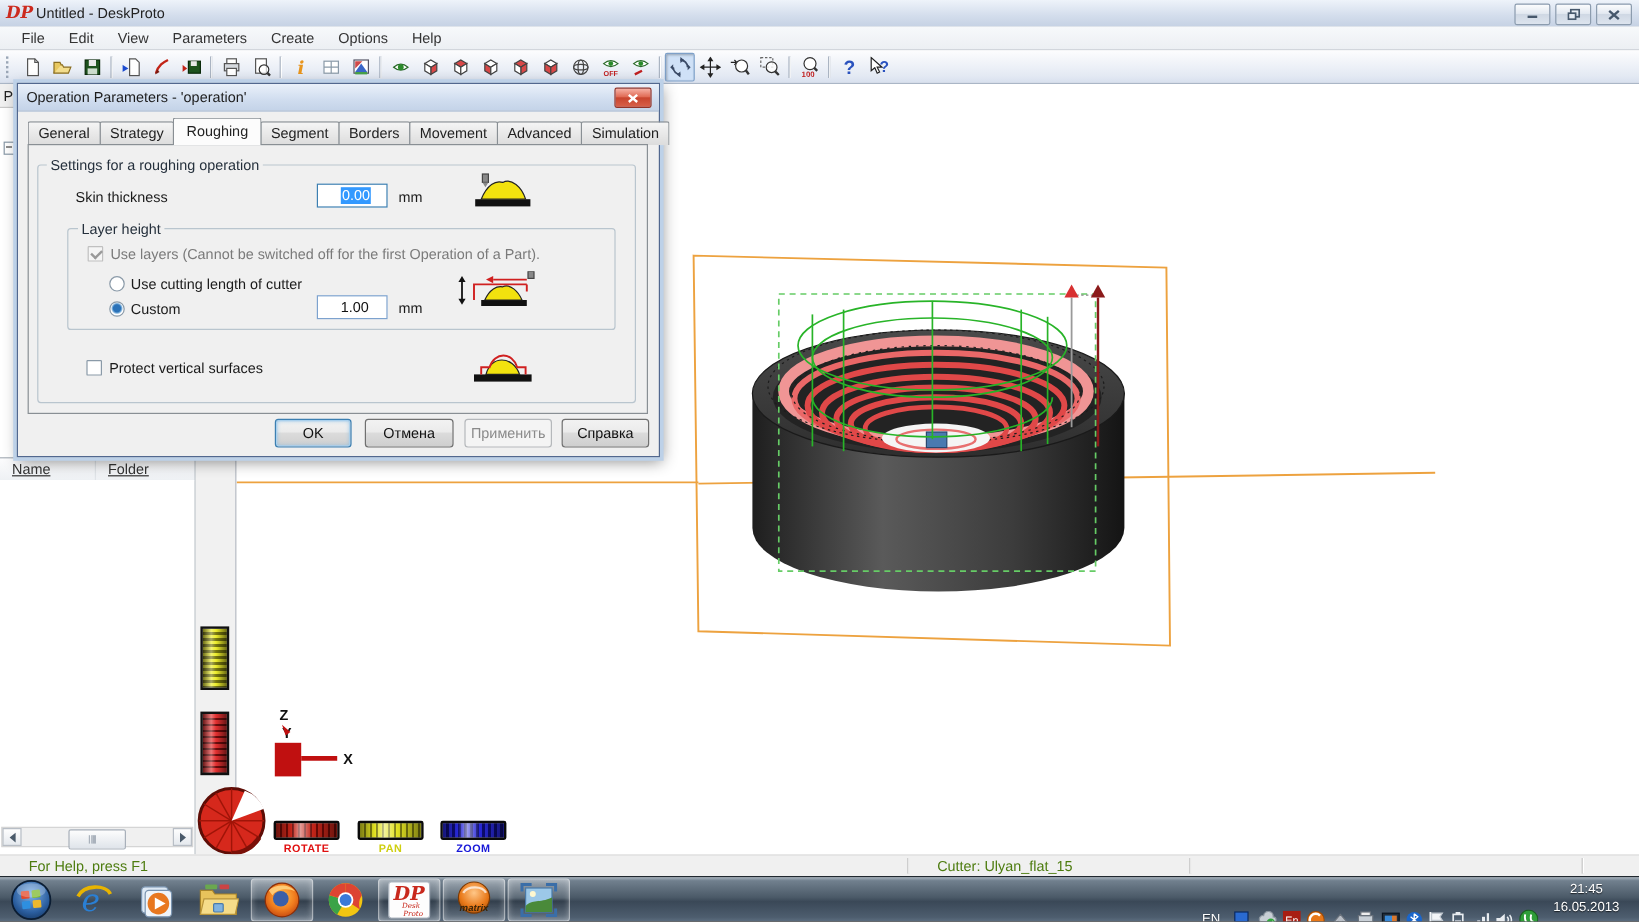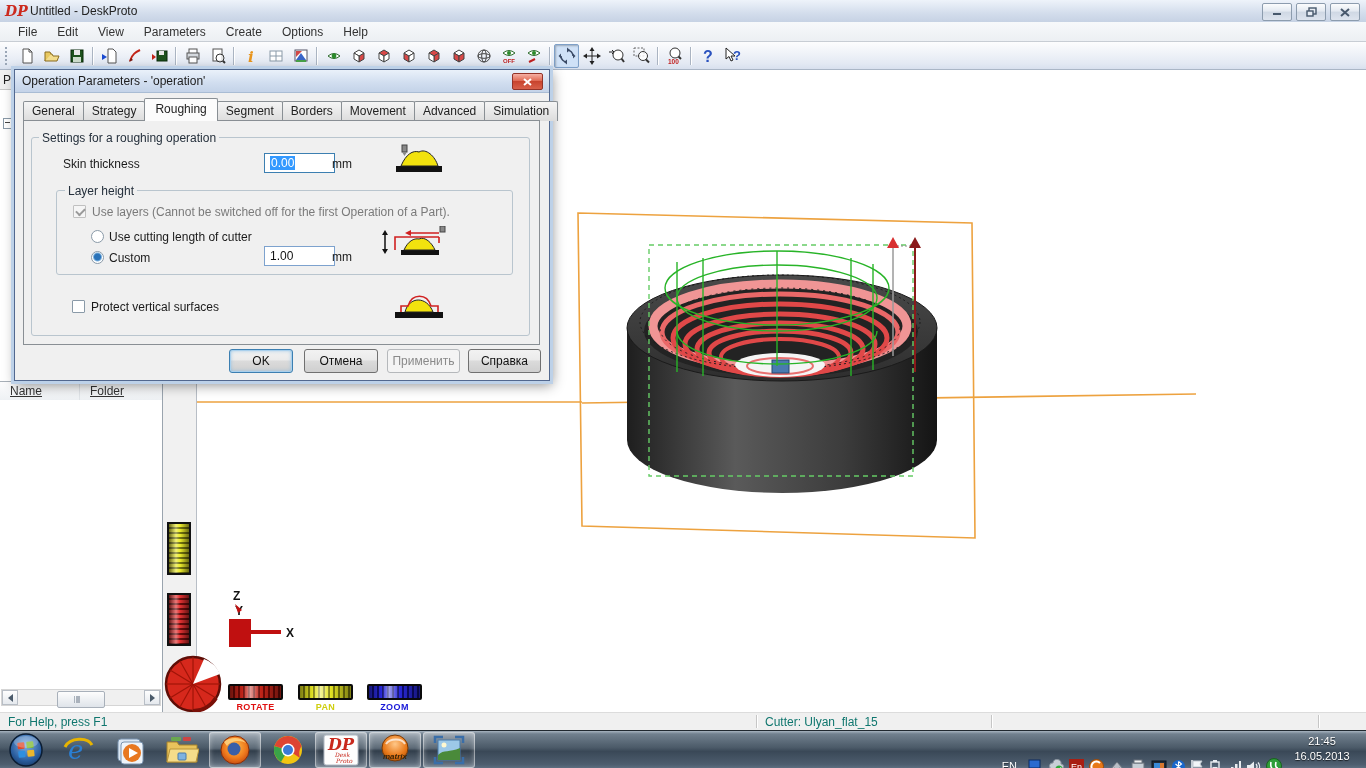--- a/index.html
+++ b/index.html
@@ -93,40 +93,40 @@
   #dlg-close svg{display:block;}
   .tabs{position:absolute;left:8px;top:31px;height:20px;display:flex;align-items:flex-end;}
   .tab{border:1px solid #898f94;border-bottom:none;background:linear-gradient(#f5f5f5,#dcdcdc);
     padding:2px 8px 3px 8px;margin-right:-1px;border-radius:2px 2px 0 0;position:relative;color:#222;}
   .tab.active{background:#fcfcfc;padding:3px 10px 5px 10px;z-index:3;margin-top:-3px;}
   #tab-pane{position:absolute;left:8px;top:50px;width:517px;height:225px;border:1px solid #898f94;background:#f0f0f0;box-sizing:border-box;}
   .groupbox{position:absolute;border:1px solid #b9c5ce;border-radius:3px;}
   .group-label{position:absolute;background:#f0f0f0;padding:0 3px;color:#25303c;}
   .fld-label{position:absolute;color:#1a1a1a;}
   .fld-label.dis{color:#7a7a7a;}
-  .textbox{position:absolute;width:71px;height:20px;background:#fff;border:1px solid #7da2ce;box-sizing:border-box;
-    display:flex;align-items:center;padding-left:5px;}
+  .textbox{position:absolute;width:59px;height:20px;background:#fff;border:1px solid #7da2ce;box-sizing:border-box;
+    display:flex;align-items:center;padding-left:19px;}
   .textbox .sel{background:#3399ff;color:#fff;padding:0 1px;}
   input.textbox{font-family:"Liberation Sans",sans-serif;font-size:12px;color:#111;outline:none;}
   .cb{position:absolute;width:13px;height:13px;background:#fff;border:1px solid #8a9aa8;border-radius:1px;box-sizing:border-box;}
   .cb.dis{background:#f5f5f5;border-color:#c0c0c0;}
   .checkmark{position:absolute;left:2px;top:2px;width:7px;height:4px;border-left:2px solid #9a9a9a;border-bottom:2px solid #9a9a9a;transform:rotate(-45deg);}
   .radio{position:absolute;width:13px;height:13px;border:1px solid #8a9aa8;border-radius:50%;background:#fff;box-sizing:border-box;}
   .radio.sel{background:radial-gradient(circle at 50% 45%,#2a72b8 0 3px,#7fb2dd 4px,#fff 5px);}
   .btn{position:absolute;top:279px;height:22px;border:1px solid #707070;border-radius:3px;
     background:linear-gradient(#f2f2f2,#ebebeb 45%,#dbdbdb 50%,#cfcfcf);
     display:flex;align-items:center;justify-content:center;color:#111;}
   .btn.default{border:1px solid #3c7fb1;box-shadow:inset 0 0 0 1px #a9d0ed,inset 0 0 4px #7fb8e2;}
   .btn.disabled{color:#8a8a8a;border-color:#b5b8bb;background:#f4f4f4;}
   .dlg-icon{position:absolute;}
 
   
   #statusbar{position:absolute;left:0;top:712px;width:1366px;height:18px;background:#f0f0f0;
     border-top:1px solid #dcdcdc;box-sizing:border-box;z-index:4;}
-  .status-pane{position:absolute;top:0;height:100%;display:flex;align-items:center;padding:0 8px;box-sizing:border-box;color:#0f766e;}
+  .status-pane{position:absolute;top:0;height:100%;display:flex;align-items:center;padding:0 24px;box-sizing:border-box;color:#4d7c0f;}
   .status-sep{position:absolute;top:2px;width:1px;height:13px;background:#c6c6c6;border-right:1px solid #fff;}
 
   
   #taskbar{position:absolute;left:0;top:730px;width:1366px;height:38px;
     background:linear-gradient(#a7b4c0,#71808e 8%,#4b5a68 45%,#3a4857 55%,#4d5d6e 90%,#5d6e80);
     border-top:1px solid #20282f;box-sizing:border-box;z-index:5;display:flex;align-items:center;}
   .tb-btn{width:52px;height:36px;display:flex;align-items:center;justify-content:center;box-sizing:border-box;}
   .tb-btn.open{border:1px solid rgba(255,255,255,.5);border-radius:3px;margin:0 1px;
     background:linear-gradient(rgba(255,255,255,.30),rgba(255,255,255,.10) 45%,rgba(0,0,0,.12) 52%,rgba(255,255,255,.14));
     box-shadow:inset 0 0 5px rgba(255,255,255,.35);}

